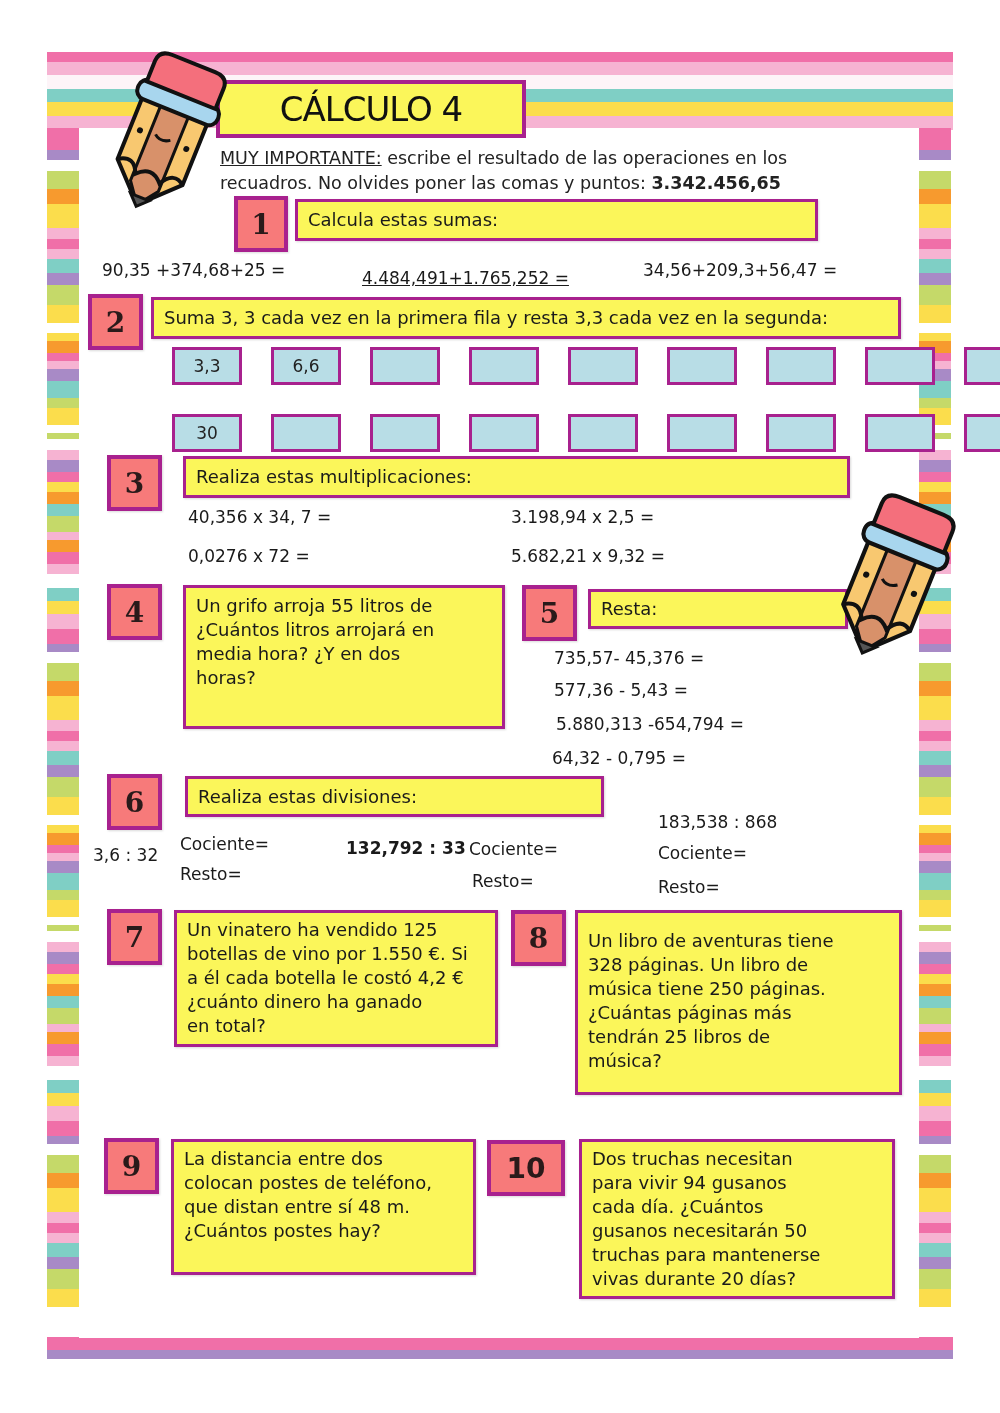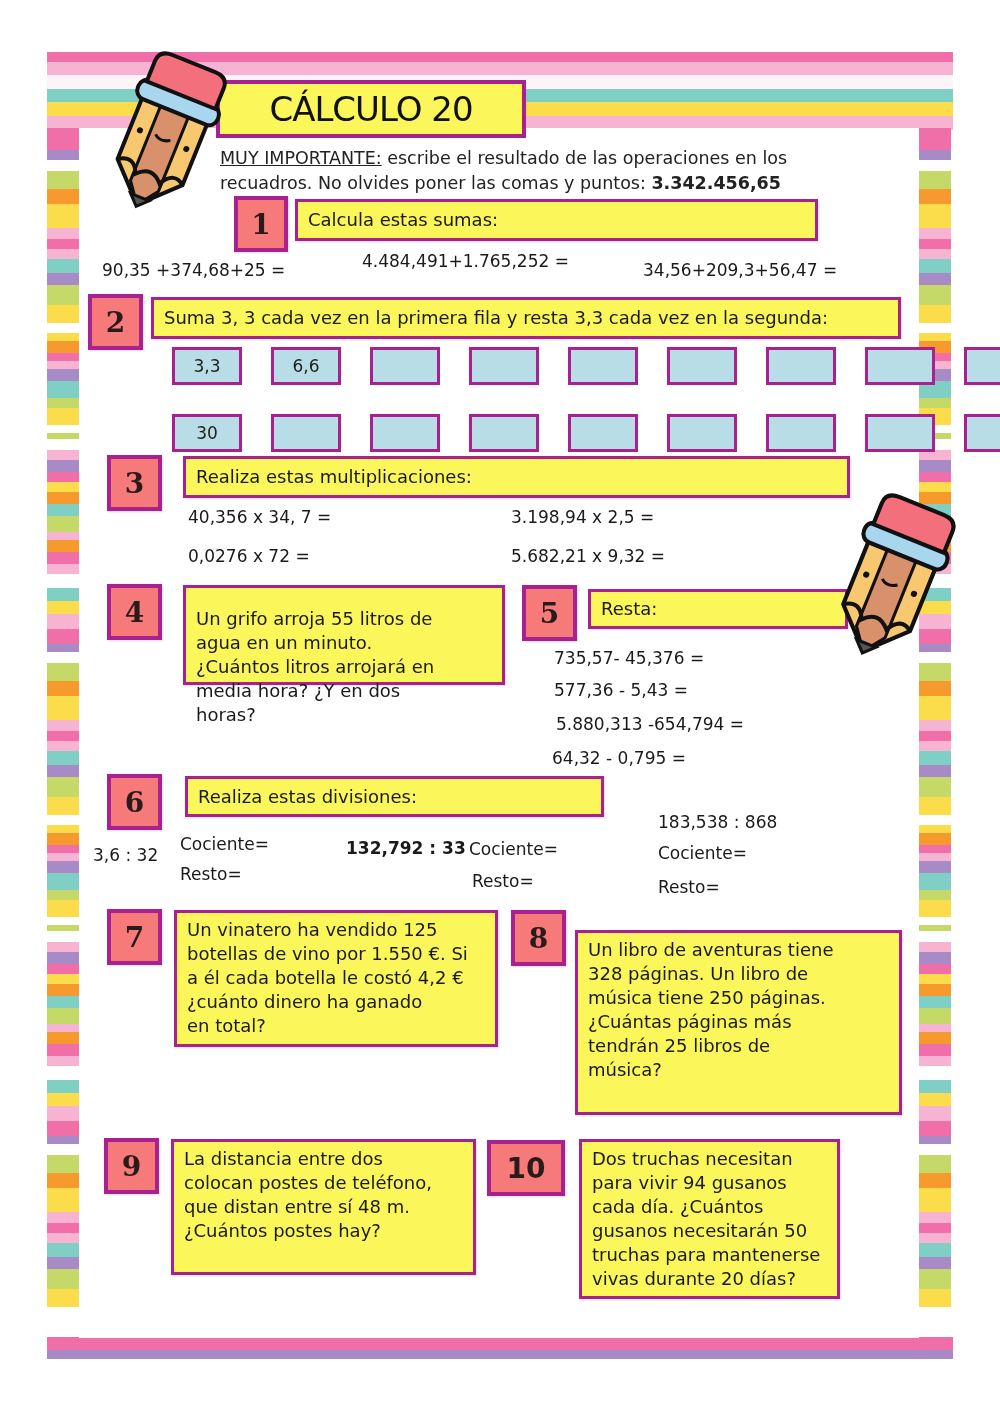--- a/index.html
+++ b/index.html
@@ -253,21 +253,21 @@
   <div style="height:18px;background:#fbdd4c"></div>
 </div>
 
 <div class="frame-bottom">
   <div style="height:13px;background:#f06fa8"></div>
   <div style="height:9px;background:#a88ac6"></div>
 </div>
 
 <div class="paper"></div>
 
-<div class="title-box">CÁLCULO 20</div>
+<div class="title-box">CÁLCULO 4</div>
 
 <svg class="pencil" style="left:100px;top:50px;" width="130" height="170" viewBox="0 0 130 170">
   <g transform="rotate(22 65 85)">
     <path d="M30 55 L30 125 L65 160 L100 125 L100 55 Z" fill="#f8c870" stroke="#111" stroke-width="4" stroke-linejoin="round"></path>
     <path d="M50 55 L50 140 L65 160 L80 140 L80 55 Z" fill="#d8916a" stroke="#111" stroke-width="3"></path>
     <path d="M30 125 Q45 115 52 132 Q65 118 78 132 Q88 115 100 125" fill="none" stroke="#111" stroke-width="4"></path>
     <path d="M55 152 L65 162 L75 152 Z" fill="#555" stroke="#111" stroke-width="3"></path>
     <rect x="22" y="40" width="86" height="20" rx="9" fill="#a8d6ee" stroke="#111" stroke-width="4"></rect>
     <path d="M28 42 L28 20 Q28 8 42 8 L88 8 Q102 8 102 20 L102 42 Z" fill="#f46f7c" stroke="#111" stroke-width="4"></path>
     <path d="M56 88 Q63 94 72 88" fill="none" stroke="#111" stroke-width="3"></path>
@@ -277,21 +277,21 @@
 </svg>
 
 <div class="intro">
   <span class="imp">MUY IMPORTANTE:</span><span> escribe el resultado de las operaciones  en los</span><br>
   <span>recuadros. No olvides poner las comas y puntos: </span><span class="num">3.342.456,65</span>
 </div>
 
 <div class="numbox" style="left:234px;top:196px;width:54px;height:56px;">1</div>
 <div class="ybox single" style="left:295px;top:199px;width:523px;height:42px;">Calcula estas sumas:</div>
 <div class="txt" style="left:102px;top:260px;">90,35 +374,68+25 =</div>
-<div class="txt" style="left:362px;top:251px;">4.484,491+1.765,252 =</div>
+<div class="txt" style="left:362px;top:268px;text-decoration:underline;">4.484,491+1.765,252 =</div>
 <div class="txt" style="left:643px;top:260px;">34,56+209,3+56,47 =</div>
 
 <div class="numbox" style="left:88px;top:294px;width:55px;height:56px;">2</div>
 <div class="ybox single" style="left:151px;top:297px;width:750px;height:42px;">Suma 3, 3 cada vez en la primera fila y resta 3,3 cada vez en la segunda:</div>
 <div class="grid">
   <div class="cell">3,3</div>
   <div class="cell">6,6</div>
   <div class="cell"></div>
   <div class="cell"></div>
   <div class="cell"></div>
@@ -311,23 +311,22 @@
 </div>
 
 <div class="numbox" style="left:107px;top:455px;width:55px;height:56px;">3</div>
 <div class="ybox single" style="left:183px;top:456px;width:667px;height:42px;">Realiza estas multiplicaciones:</div>
 <div class="txt" style="left:188px;top:507px;">40,356 x 34, 7 =</div>
 <div class="txt" style="left:511px;top:507px;">3.198,94 x 2,5 =</div>
 <div class="txt" style="left:188px;top:546px;">0,0276 x 72 =</div>
 <div class="txt" style="left:511px;top:546px;">5.682,21 x 9,32 =</div>
 
 <div class="numbox" style="left:107px;top:584px;width:55px;height:56px;">4</div>
-<div class="ybox" style="left:183px;top:585px;width:322px;height:100px;padding-top:19px;">
+<div class="ybox" style="left:183px;top:585px;width:322px;height:144px;padding-top:6px;">
   <div>Un grifo arroja 55 litros de</div>
-  <div>agua en un minuto.</div>
   <div>¿Cuántos litros arrojará en</div>
   <div>media hora? ¿Y en dos</div>
   <div>horas?</div>
 </div>
 
 <div class="numbox" style="left:522px;top:585px;width:55px;height:56px;">5</div>
 <div class="ybox single" style="left:588px;top:589px;width:260px;height:40px;">Resta:</div>
 <div class="txt" style="left:554px;top:648px;">735,57- 45,376 =</div>
 <div class="txt" style="left:554px;top:680px;">577,36 - 5,43 =</div>
 <div class="txt" style="left:556px;top:714px;">5.880,313 -654,794  =</div>
@@ -362,38 +361,38 @@
 <div class="numbox" style="left:107px;top:909px;width:55px;height:56px;">7</div>
 <div class="ybox" style="left:174px;top:910px;width:324px;height:137px;padding-top:5px;">
   <div>Un vinatero ha vendido 125</div>
   <div>botellas de vino por 1.550 €. Si</div>
   <div>a él cada botella le costó 4,2 €</div>
   <div>¿cuánto dinero ha ganado</div>
   <div>en total?</div>
 </div>
 
 <div class="numbox" style="left:511px;top:910px;width:55px;height:56px;">8</div>
-<div class="ybox" style="left:575px;top:910px;width:327px;height:185px;padding-top:5px;margin-top:20px;">
+<div class="ybox" style="left:575px;top:910px;width:327px;height:185px;padding-top:16px;">
   <div>Un libro de aventuras tiene</div>
   <div>328 páginas. Un libro de</div>
   <div>música tiene 250 páginas.</div>
   <div>¿Cuántas páginas más</div>
   <div>tendrán 25 libros de</div>
   <div>música?</div>
 </div>
 
 <div class="numbox" style="left:104px;top:1138px;width:55px;height:56px;">9</div>
 <div class="ybox" style="left:171px;top:1139px;width:305px;height:136px;padding-top:5px;">
   <div>La distancia entre dos</div>
   <div>colocan postes de teléfono,</div>
   <div>que distan entre sí 48 m.</div>
   <div>¿Cuántos postes hay?</div>
 </div>
 
 <div class="numbox" style="left:487px;top:1140px;width:78px;height:56px;font-family:'DejaVu Sans',sans-serif;">10</div>
-<div class="ybox" style="left:579px;top:1139px;width:261px;height:160px;padding-top:5px;">
+<div class="ybox" style="left:579px;top:1139px;width:316px;height:160px;padding-top:5px;">
   <div>Dos truchas necesitan</div>
   <div>para vivir 94 gusanos</div>
   <div>cada día. ¿Cuántos</div>
   <div>gusanos necesitarán 50</div>
   <div>truchas para mantenerse</div>
   <div>vivas durante 20 días?</div>
 </div>
 
 </body></html>

